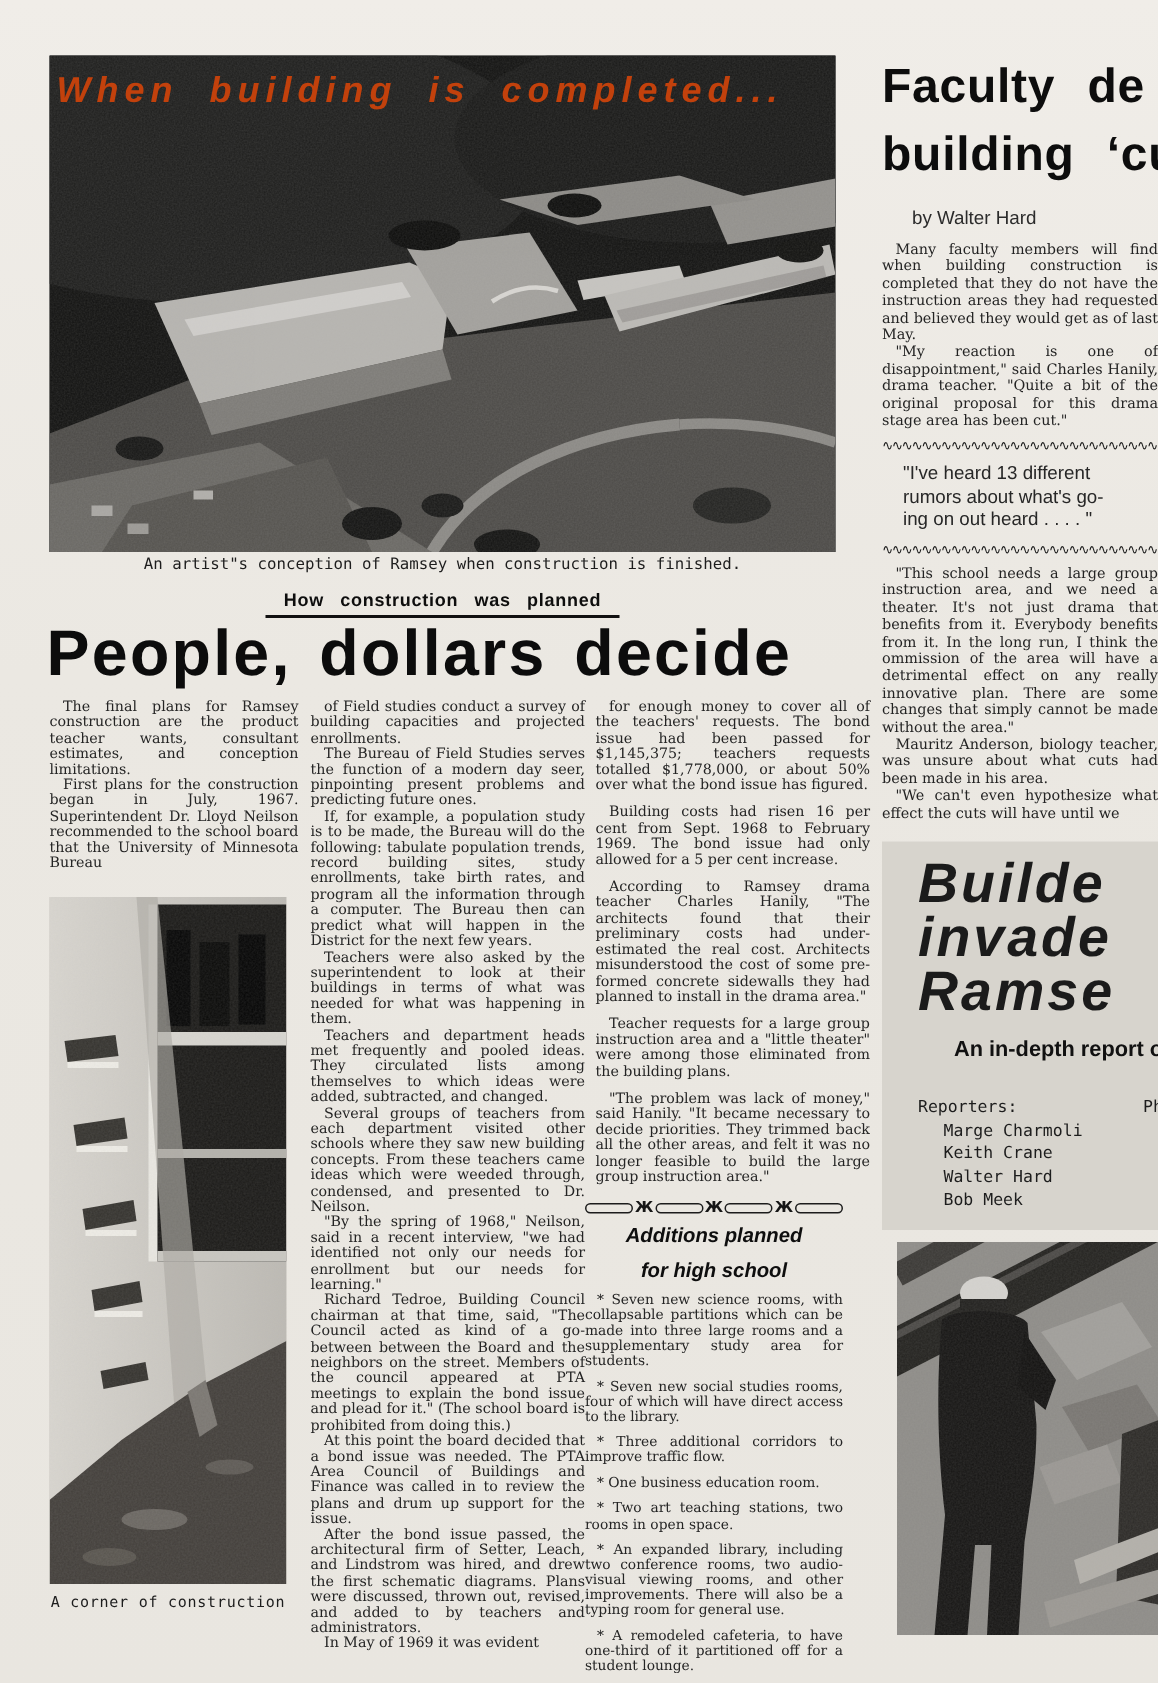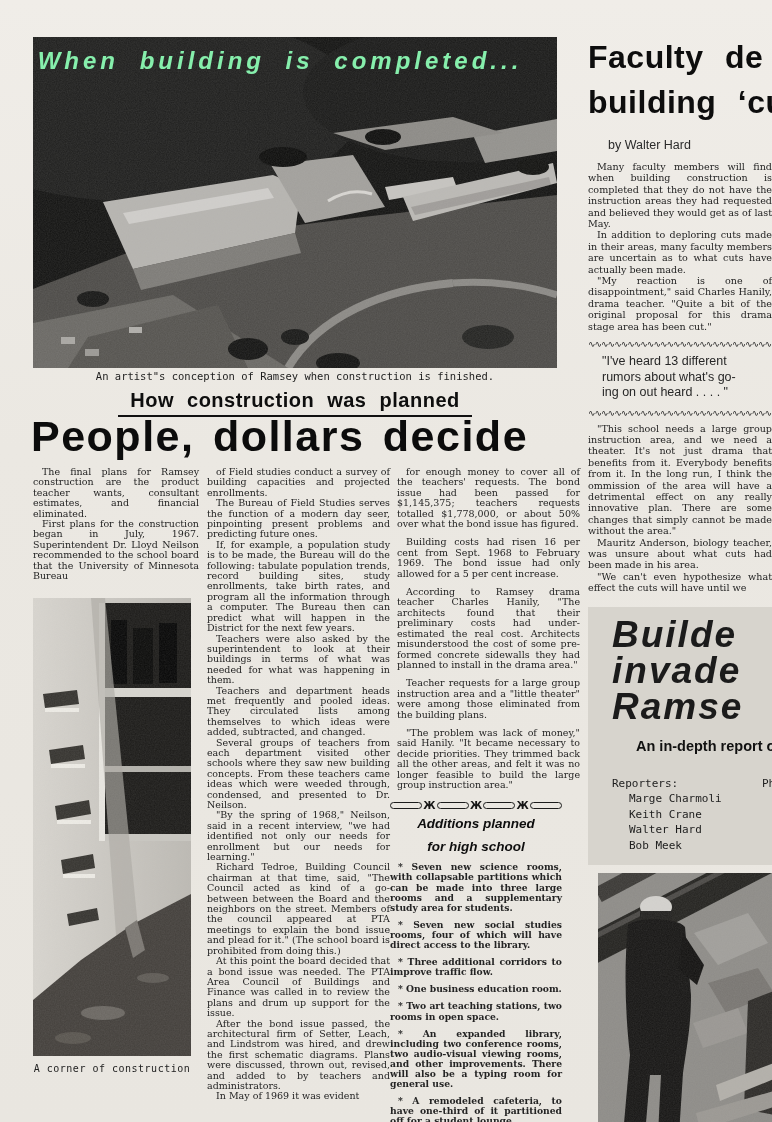--- a/index.html
+++ b/index.html
@@ -4,27 +4,27 @@
 <style>
   html,body{margin:0;padding:0;background:#cfcdc8;}
   .page{position:relative;width:772px;height:1122px;margin:0 auto;overflow:hidden;
         background:linear-gradient(180deg,#f0ede8 0%,#ebe8e2 40%,#e9e6e0 100%);
         font-family:"DejaVu Serif",serif;color:#232323;}
   
   .top-photo{position:absolute;left:33px;top:37px;width:524px;height:331px;background:#141414;overflow:hidden;}
   .top-photo svg{display:block;}
   .top-photo-title{position:absolute;left:0;right:30px;top:10px;text-align:center;
         font-family:"Liberation Sans",sans-serif;font-style:italic;font-weight:bold;
-        font-size:24px;letter-spacing:4px;word-spacing:10px;color:#86efac;}
+        font-size:24px;letter-spacing:4px;word-spacing:10px;color:#c2410c;}
   .main-caption{position:absolute;left:33px;top:370px;width:524px;text-align:center;
         font-family:"DejaVu Sans Mono",monospace;font-size:10.5px;color:#1d1d1d;}
   
   .kicker-wrap{position:absolute;left:33px;top:389px;width:524px;text-align:center;}
   .kicker{display:inline-block;font-family:"Liberation Sans",sans-serif;font-weight:bold;
-        font-size:20px;letter-spacing:.5px;word-spacing:7px;color:#0e0e0e;
+        font-size:12px;letter-spacing:.5px;word-spacing:7px;color:#0e0e0e;
         border-bottom:2px solid #111;padding:0 12px 3px;}
   .headline{position:absolute;left:31px;top:412px;width:560px;white-space:nowrap;
         font-family:"Liberation Sans",sans-serif;font-weight:bold;font-size:43px;
         letter-spacing:1.5px;word-spacing:5px;color:#0c0c0c;}
   
   .col{position:absolute;top:467px;font-size:9.5px;line-height:10.4px;text-align:justify;color:#242424;}
   .col p{margin:0;text-indent:9px;}
   .col1{left:33px;width:166px;}
   .col2{left:207px;width:183px;}
   .col3{left:390px;width:190px;}
@@ -34,21 +34,21 @@
   .left-photo{position:absolute;left:33px;top:598px;width:158px;height:458px;background:#c9c6c0;overflow:hidden;}
   .left-caption{position:absolute;left:28px;top:1063px;width:168px;text-align:center;
         font-family:"DejaVu Sans Mono",monospace;font-size:10px;letter-spacing:.5px;color:#1d1d1d;}
   
   .additions-box{width:172px;margin-top:10px;}
   .chain{display:flex;align-items:center;height:11px;color:#161616;}
   .chain .cap{flex:1;height:5px;border:1.8px solid #1c1c1c;border-radius:5px;}
   .chain .lnk{font-family:"DejaVu Sans",sans-serif;font-size:10px;font-weight:bold;line-height:1;padding:0 1px;}
   .add-title{text-align:center;font-family:"Liberation Sans",sans-serif;font-weight:bold;
         font-size:13.5px;line-height:16px;color:#0e0e0e;margin:5px 0 7px;font-style:italic;}
-  .add-items p{font-size:9.2px;line-height:10.1px;text-align:justify;margin:0 0 7px;text-indent:8px;font-weight:bold;}
+  .add-items p{font-size:9.2px;line-height:10.1px;text-align:justify;margin:0 0 7px;text-indent:8px;}
   
   .right-col{position:absolute;left:588px;top:35px;width:184px;}
   .fac-headline-line{font-family:"Liberation Sans",sans-serif;font-weight:bold;font-size:32px;
         line-height:45px;word-spacing:12px;letter-spacing:.5px;white-space:nowrap;color:#0d0d0d;}
   .byline{font-family:"Liberation Sans",sans-serif;font-size:12.5px;color:#2b2b2b;margin:13px 0 9px 20px;}
   .fac-body p{font-size:9.6px;line-height:11.4px;text-align:justify;margin:0;text-indent:9px;}
   .rope{font-family:"DejaVu Sans",sans-serif;font-size:9px;line-height:10px;height:10px;
         letter-spacing:-1px;white-space:nowrap;overflow:hidden;color:#1a1a1a;margin:7px 0 5px;}
   .pull-quote{font-family:"Liberation Sans",sans-serif;font-size:12.5px;line-height:15.5px;
         color:#272727;margin:4px 0 2px;padding-left:14px;}
@@ -112,21 +112,21 @@
 
   <div class="main-caption">An artist"s conception of Ramsey when construction is finished.</div>
 
   <div class="kicker-wrap">
     <span class="kicker">How construction was planned</span>
   </div>
 
   <h1 class="headline" style="margin:0">People, dollars decide</h1>
 
   <div class="col col1">
-      <p>The final plans for Ramsey construction are the product teacher wants, consultant estimates, and financial eliminated.</p>
+      <p>The final plans for Ramsey construction are the product teacher wants, consultant estimates, and conception limitations.</p>
       <p>First plans for the construction began in July, 1967. Superintendent Dr. Lloyd Neilson recommended to the school board that the University of Minnesota Bureau</p>
     </div>
 
   <div class="col col2">
       <p>of Field studies conduct a survey of building capacities and projected enrollments.</p>
       <p>The Bureau of Field Studies serves the function of a modern day seer, pinpointing present problems and predicting future ones.</p>
       <p>If, for example, a population study is to be made, the Bureau will do the following: tabulate population trends, record building sites, study enrollments, take birth rates, and program all the information through a computer. The Bureau then can predict what will happen in the District for the next few years.</p>
       <p>Teachers were also asked by the superintendent to look at their buildings in terms of what was needed for what was happening in them.</p>
       <p>Teachers and department heads met frequently and pooled ideas. They circulated lists among themselves to which ideas were added, subtracted, and changed.</p>
       <p>Several groups of teachers from each department visited other schools where they saw new building concepts. From these teachers came ideas which were weeded through, condensed, and presented to Dr. Neilson.</p>
@@ -222,21 +222,20 @@
   <div class="right-col">
     <div>
         <div class="fac-headline-line">Faculty de</div>
         <div class="fac-headline-line">building ‘cu</div>
       </div>
 
     <div class="byline">by Walter Hard</div>
 
     <div class="fac-body">
         <p>Many faculty members will find when building construction is completed that they do not have the instruction areas they had requested and believed they would get as of last May.</p>
-        <p>In addition to deploring cuts made in their areas, many faculty members are uncertain as to what cuts have actually been made.</p>
         <p>"My reaction is one of disappointment," said Charles Hanily, drama teacher. "Quite a bit of the original proposal for this drama stage area has been cut."</p>
       </div>
 
     <div class="rope">∿∿∿∿∿∿∿∿∿∿∿∿∿∿∿∿∿∿∿∿∿∿∿∿∿∿∿∿∿∿∿∿∿∿</div>
 
     <blockquote class="pull-quote" style="margin:0">
         <div class="pq-line">"I've heard 13 different</div>
         <div class="pq-line">rumors about what's go-</div>
         <div class="pq-line">ing on out heard . . . . "</div>
       </blockquote>

